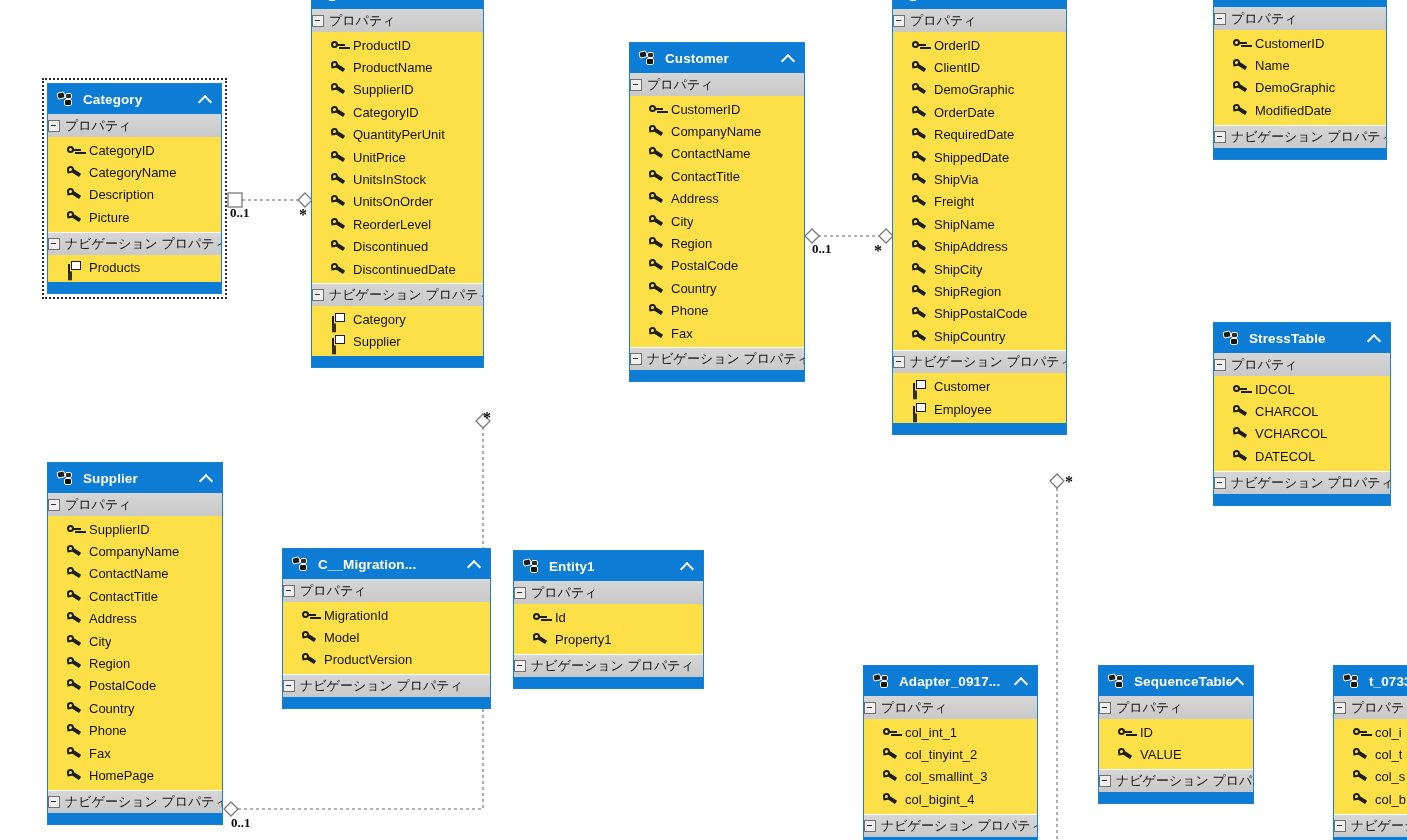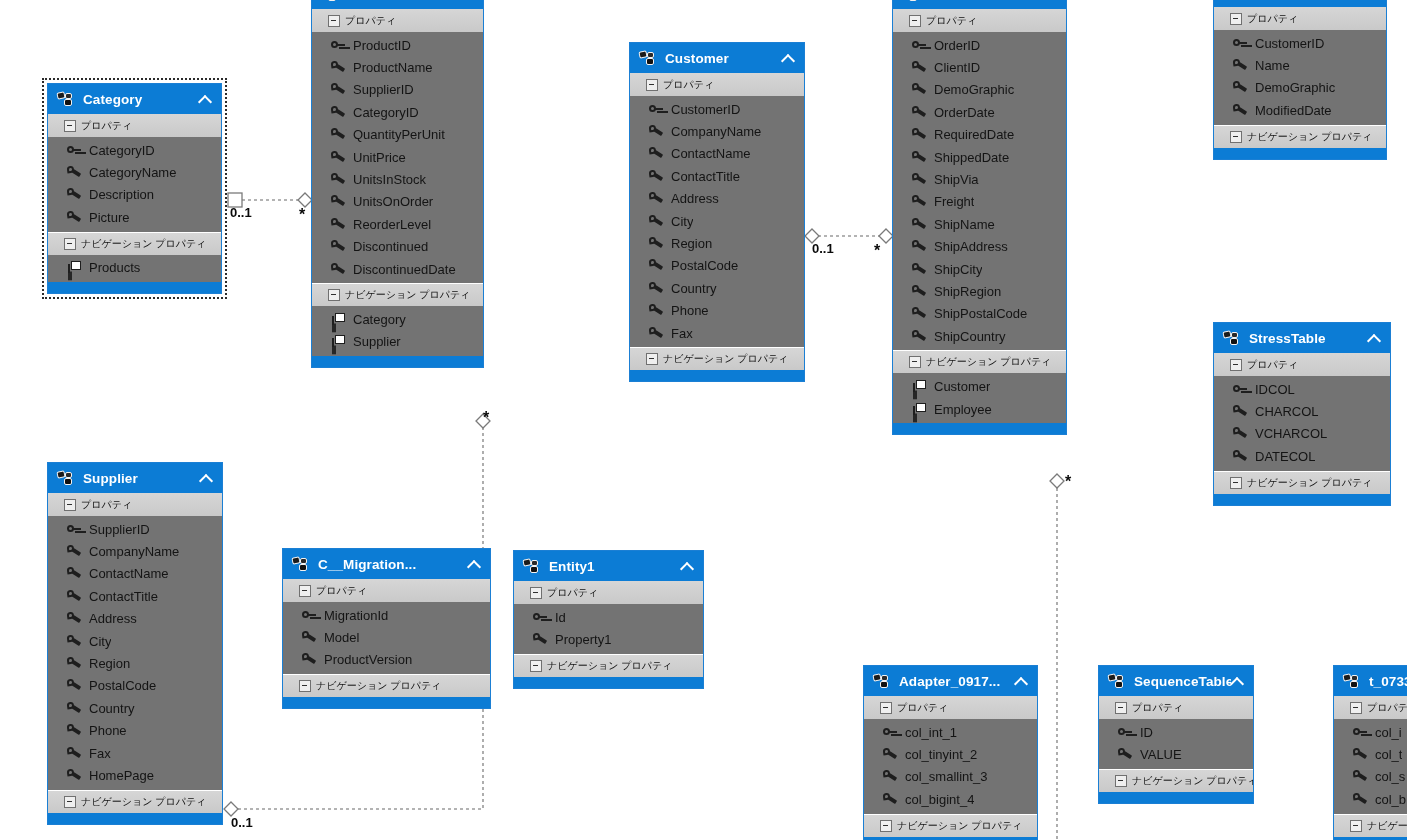--- a/index.html
+++ b/index.html
@@ -18,21 +18,21 @@
   
   #wires {
     position: absolute;
     left: 0; top: 0;
     width: 1407px; height: 840px;
     pointer-events: none;
     z-index: 1;
   }
   .card-label {
     position: absolute;
-    font-family: Liberation Sans, sans-serif;
+    font-family: Liberation Serif, serif;
     font-size: 13px;
     font-weight: bold;
     color: #0a0a0a;
     z-index: 3;
     white-space: nowrap;
   }
   .card-label.star {
     font-size: 16px;
     line-height: 8px;
   }
@@ -97,44 +97,44 @@
   .ent-glyph i.b { left: 8px; top: 1px; width: 7px; height: 6px; border-radius: 2px; background:#2a2a2a; }
   .ent-glyph i.c { left: 7px; top: 7px; width: 8px; height: 7px; border-radius: 2px; background:#111; }
 
   
   .section {
     height: 23px;
     background: linear-gradient(to bottom, #d6d6d6, #c9c9c9);
     border-top: 1px solid #ffffff;
     display: flex;
     align-items: center;
-    padding-left: 16px;
+    padding-left: 0;
     box-sizing: border-box;
-    font-size: 10px;
+    font-size: 13px;
     color: #111111;
   }
   .section.first { border-top: none; }
   .section .expander {
     width: 10px; height: 10px;
     border: 1px solid #707070;
     background: #efefef;
     margin-right: 5px;
     position: relative;
     flex: 0 0 auto;
   }
   .section .expander::before {
     content: "";
     position: absolute;
     left: 1.5px; top: 4px;
     width: 5px; height: 1px;
     background: #303030;
   }
   .section-label { white-space: nowrap; overflow: hidden; }
 
-  .props { background: #737373; padding: 2px 0 3px 0; }
+  .props { background: #fde047; padding: 2px 0 3px 0; }
   .prop {
     height: 22.4px;
     display: flex;
     align-items: center;
     padding-left: 19px;
     box-sizing: border-box;
     font-size: 13px;
     color: #141414;
     white-space: nowrap;
   }

